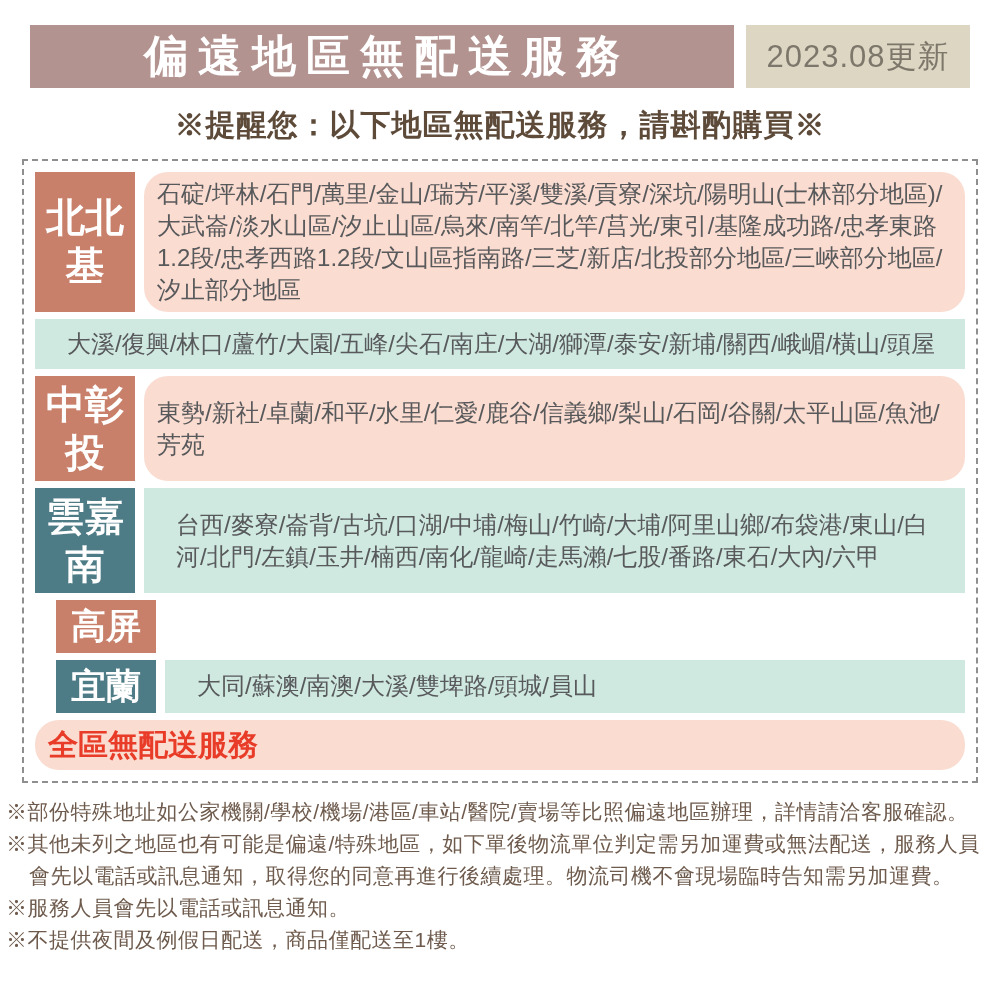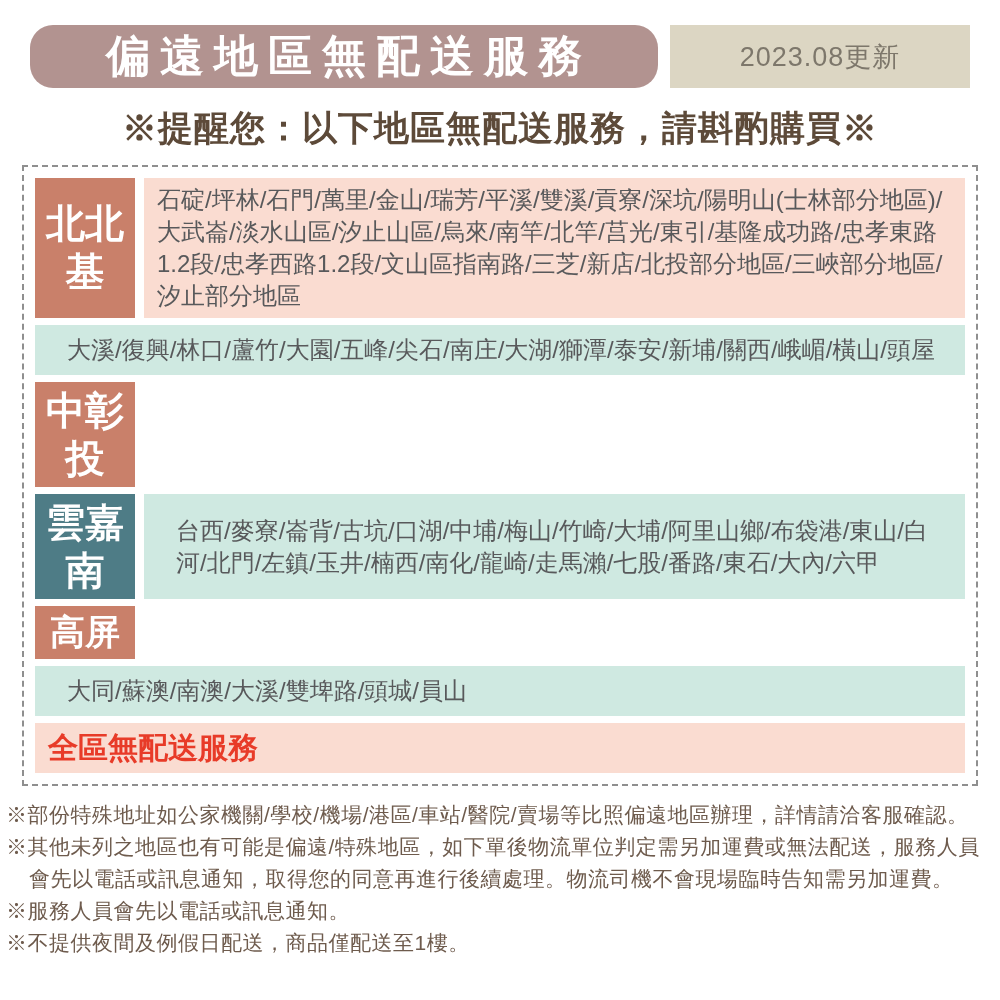--- a/index.html
+++ b/index.html
@@ -16,65 +16,64 @@
     height:63px;
   }
   .title-bar{
     flex:1;
     background:var(--header_bg);
     color:#ffffff;
     display:flex; align-items:center; justify-content:center;
     font-size:44px; font-weight:bold;
     letter-spacing:10px; text-indent:10px;
     white-space:nowrap;
-    border-radius:23px;
   }
   .update-box{
-    width:300px;
+    width:224px;
     background:var(--update_bg);
     color:var(--update_text);
     display:flex; align-items:center; justify-content:center;
-    font-size:27px;
+    font-size:31px;
     letter-spacing:1px;
   }
   .subtitle{
     text-align:center;
-    font-size:35px; font-weight:bold;
+    font-size:30px; font-weight:bold;
     color:var(--subtitle_text);
     margin:17px 0 13px 0;
     letter-spacing:1px;
   }
   .region-table{
     margin:0 22px;
     border:2px dashed var(--border_color);
     padding:11px;
   }
   .row{ display:flex; gap:9px; margin-bottom:7px; }
   .row:last-child{ margin-bottom:0; }
   .region-label{
     width:100px; min-width:100px;
     display:flex; align-items:center; justify-content:center;
     color:#ffffff; font-weight:bold;
     font-size:39px; line-height:1.22;
     text-align:center;
     white-space:pre-line;
     padding:5px 0;
   }
-  .region-label.big{ font-size:35px; }
+  .region-label.big{ font-size:35px;margin-left:21px; }
   .salmon{ background:var(--salmon); }
   .teal{ background:var(--teal); }
   .region-areas{
     flex:1;
     padding:6px 13px;
     font-size:24px; line-height:32px;
     color:var(--body_text);
     display:flex; align-items:center;
     min-height:50px;
   }
-  .pink-bg{ background:var(--pink_bg); }
+  .pink-bg{ background:var(--pink_bg);border-radius:24px; }
   .mint-bg{ background:var(--mint_bg);padding-left:32px; }
   .region-areas.highlight span{
     color:var(--red);
     font-weight:bold;
     font-size:30px;
   }
   .footer-notes{
     margin:13px 6px 0 6px;
     color:var(--footer_text);
     font-size:21px;
@@ -103,31 +102,35 @@
         <span>石碇/坪林/石門/萬里/金山/瑞芳/平溪/雙溪/貢寮/深坑/陽明山(士林部分地區)/大武崙/淡水山區/汐止山區/烏來/南竿/北竿/莒光/東引/基隆成功路/忠孝東路1.2段/忠孝西路1.2段/文山區指南路/三芝/新店/北投部分地區/三峽部分地區/汐止部分地區</span>
       </div>
     </div>
     <div class="row">
       <div class="region-areas mint-bg">
         <span>大溪/復興/林口/蘆竹/大園/五峰/尖石/南庄/大湖/獅潭/泰安/新埔/關西/峨嵋/橫山/頭屋</span>
       </div>
     </div>
     <div class="row">
       <div class="region-label salmon">中彰投</div>
+      <div class="region-areas pink-bg">
+        <span>東勢/新社/卓蘭/和平/水里/仁愛/鹿谷/信義鄉/梨山/石岡/谷關/太平山區/魚池/芳苑</span>
+      </div>
     </div>
     <div class="row">
       <div class="region-label teal">雲嘉南</div>
       <div class="region-areas mint-bg">
         <span>台西/麥寮/崙背/古坑/口湖/中埔/梅山/竹崎/大埔/阿里山鄉/布袋港/東山/白河/北門/左鎮/玉井/楠西/南化/龍崎/走馬瀨/七股/番路/東石/大內/六甲</span>
       </div>
     </div>
     <div class="row">
       <div class="region-label salmon big">高屏</div>
     </div>
     <div class="row">
+      <div class="region-label teal big">宜蘭</div>
       <div class="region-areas mint-bg">
         <span>大同/蘇澳/南澳/大溪/雙埤路/頭城/員山</span>
       </div>
     </div>
     <div class="row">
       <div class="region-areas pink-bg highlight">
         <span>全區無配送服務</span>
       </div>
     </div>
   </div>

